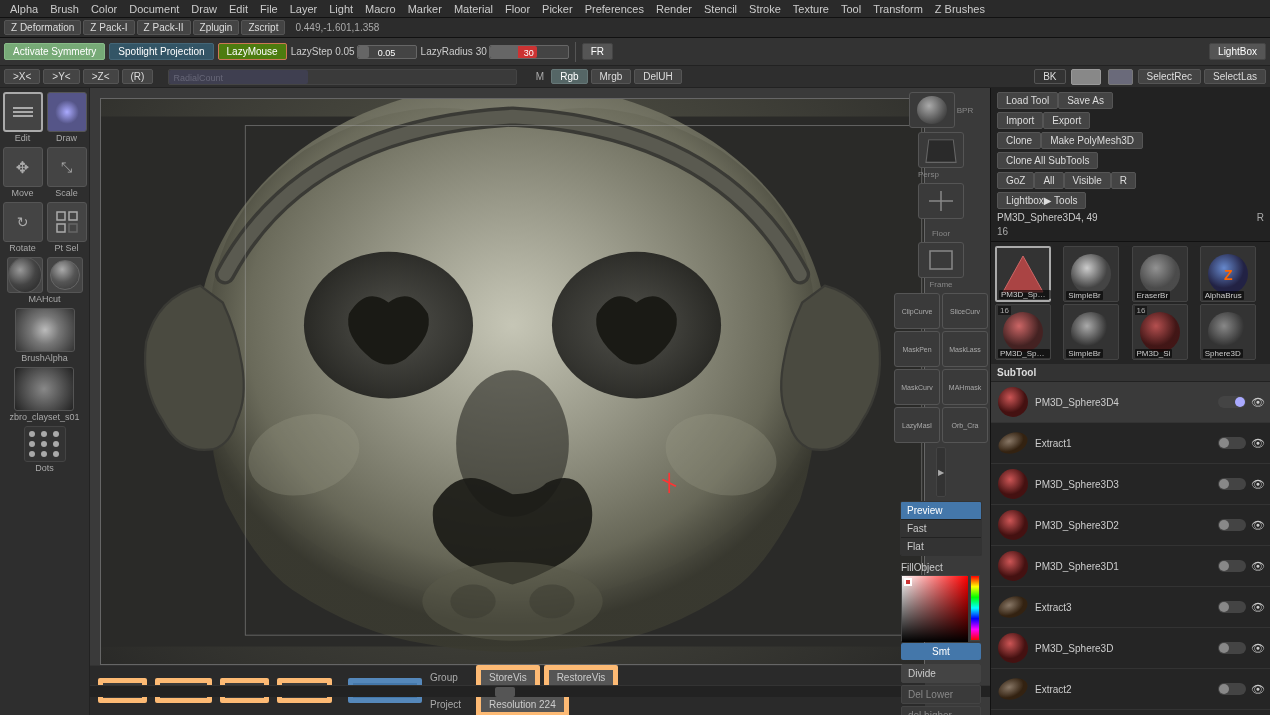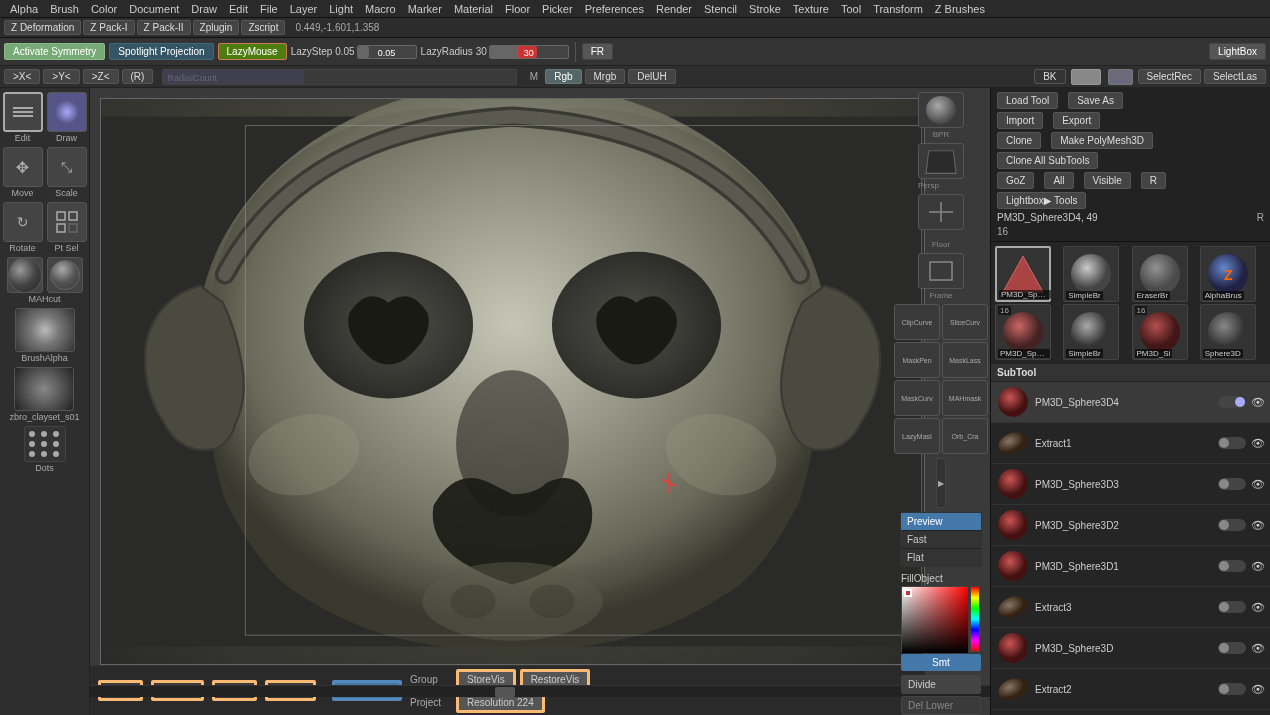--- a/index.html
+++ b/index.html
@@ -235,21 +235,21 @@
       height: 50px;
       background: #2a2a2a;
       border-top: 1px solid #333;
       display: flex;
       align-items: center;
       padding: 0 8px;
       gap: 8px;
     }
     .bottom-btn {
       background: #555;
-      border: 3px solid #fdba74;
+      border: 5px solid #fdba74;
       color: #ccc;
       font-size: 10px;
       padding: 2px 8px;
       cursor: pointer;
       border-radius: 2px;
     }
     .bottom-btn.disabled { background: #3a3a3a; color: #666; }
     .bottom-btn.blue-active { background: #4477aa; border-color: #5588bb; color: #fff; }
     .proj-group {
       display: flex;
@@ -277,21 +277,21 @@
     .tool-header {
       background: #222;
       padding: 4px 6px;
       border-bottom: 1px solid #111;
       display: flex;
       flex-direction: column;
       gap: 3px;
     }
     .tool-header-row {
       display: flex;
-      gap: 10px;
+      gap: 0;
       align-items: center;
     }
     .panel-btn {
       background: #444;
       border: 1px solid #555;
       color: #ddd;
       font-size: 10px;
       padding: 2px 8px;
       cursor: pointer;
       border-radius: 2px;
@@ -547,21 +547,21 @@
   <button class="toolbar-btn">FR</button>
   <div style="flex:1"></div>
   <button class="toolbar-btn">LightBox</button>
 </div>
 
 <div class="axis-row">
   <button class="axis-btn">&gt;X&lt;</button>
   <button class="axis-btn">&gt;Y&lt;</button>
   <button class="axis-btn">&gt;Z&lt;</button>
   <button class="axis-btn">(R)</button>
-  <div style="flex:1; height:16px; background:#3a3a3a; border:1px solid #444; border-radius:2px; margin:0 6px; position:relative;">
+  <div style="flex:1; height:16px; background:#3a3a3a; border:1px solid #444; border-radius:2px; margin:0 12px; position:relative;">
     <span style="position:absolute;top:0;left:4px;font-size:9px;color:#888;line-height:16px;">RadialCount</span>
     <div style="position:absolute;top:0;left:0;width:40%;height:100%;background:#446;border-radius:2px;opacity:0.5;"></div>
   </div>
   <span style="font-size:10px;color:#aaa;margin:0 4px;">M</span>
   <button class="rgb-btn">Rgb</button>
   <button class="mode-btn">Mrgb</button>
   <button class="mode-btn">DelUH</button>
   <div style="flex:1"></div>
   <button class="mode-btn" style="background:#333;">BK</button>
   <div style="width:30px;height:16px;background:#888;border:1px solid #999;border-radius:2px;margin:0 2px;"></div>
@@ -666,21 +666,21 @@
           <div class="dot"></div>
       </div>
       <span class="tool-label">Dots</span>
     </div>
   </div>
 
   <div class="center-canvas">
 
     <div style="position:absolute;right:2px;top:4px;display:flex;flex-direction:column;gap:4px;align-items:center;z-index:10;">
 
-      <div style="display:flex;flex-direction:column;align-items:center;gap:2px">
+      <div style="display:flex;flex-direction:row;align-items:center;gap:2px">
         <div style="width:46px;height:36px;background:#3a3a3a;border:1px solid #555;border-radius:3px;cursor:pointer;display:flex;align-items:center;justify-content:center;">
           <div style="width:30px;height:28px;background:radial-gradient(circle at 40% 35%, #aaa, #555 60%, #222);border-radius:50%;"></div>
         </div>
         <span style="font-size:8px;color:#888">BPR</span>
       </div>
 
       <div style="display:flex;flex-direction:column;align-items:flex-start;gap:2px">
         <div style="width:46px;height:36px;background:#3a3a3a;border:1px solid #555;border-radius:3px;cursor:pointer;display:flex;align-items:center;justify-content:center;">
           <div style="width:28px;height:24px;background:#2a2a2a;border:1px solid #666;transform:perspective(30px) rotateX(15deg);"></div>
         </div>

